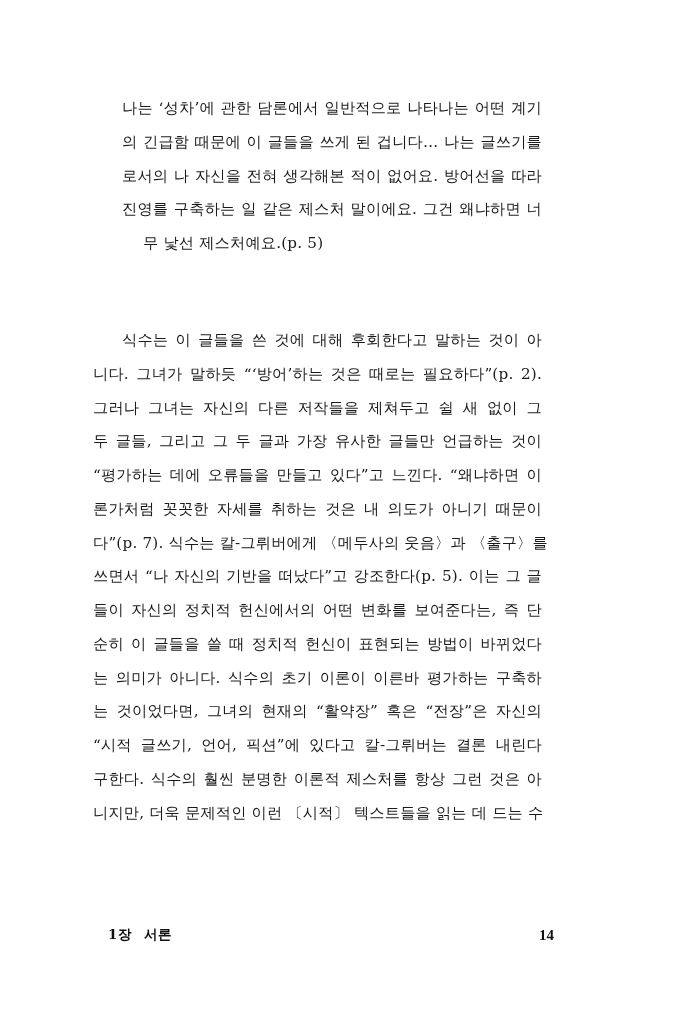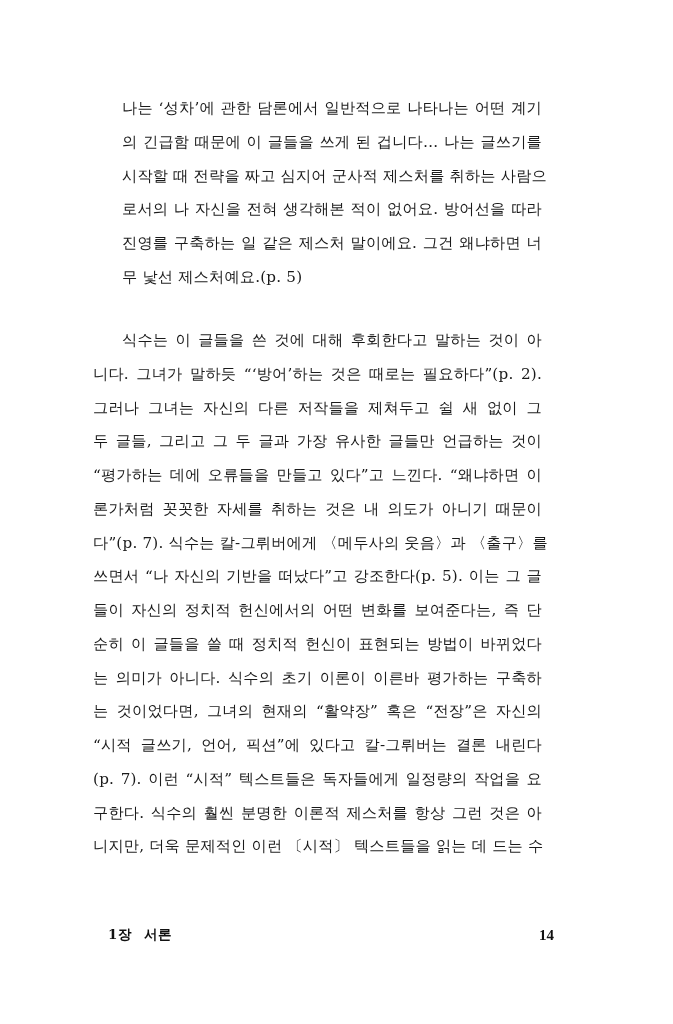--- a/index.html
+++ b/index.html
@@ -36,20 +36,21 @@
       height: 33.75px;
       line-height: 33.75px;
       font-size: 15.2px;
       white-space: nowrap;
       letter-spacing: 0.2px;
       display: flex;
       justify-content: space-between;
     }
     .line.last {
       justify-content: flex-start;
+      margin-left: 21px;
     }
     .line.indent {
       padding-left: 29px;
     }
     .line span.t {
       display: block;
       width: 100%;
       text-align: justify;
       text-align-last: justify;
     }
@@ -86,23 +87,20 @@
 <body>
 
 <div class="page">
 
   <div class="quote-block">
     <div class="line">
         <span class="t">나는 ‘성차’에 관한 담론에서 일반적으로 나타나는 어떤 계기</span>
       </div>
     <div class="line">
         <span class="t">의 긴급함 때문에 이 글들을 쓰게 된 겁니다… 나는 글쓰기를</span>
-      </div>
-    <div class="line">
-        <span class="t">시작할 때 전략을 짜고 심지어 군사적 제스처를 취하는 사람으</span>
       </div>
     <div class="line">
         <span class="t">로서의 나 자신을 전혀 생각해본 적이 없어요. 방어선을 따라</span>
       </div>
     <div class="line">
         <span class="t">진영를 구축하는 일 같은 제스처 말이에요. 그건 왜냐하면 너</span>
       </div>
     <div class="line last">
         <span class="t">무 낯선 제스처예요.(p. 5)</span>
       </div>
@@ -142,23 +140,20 @@
     <div class="line">
         <span class="t">는 의미가 아니다. 식수의 초기 이론이 이른바 평가하는 구축하</span>
       </div>
     <div class="line">
         <span class="t">는 것이었다면, 그녀의 현재의 “활약장” 혹은 “전장”은 자신의</span>
       </div>
     <div class="line">
         <span class="t">“시적 글쓰기, 언어, 픽션”에 있다고 칼-그뤼버는 결론 내린다</span>
       </div>
     <div class="line">
-        <span class="t">(p. 7). 이런 “시적” 텍스트들은 독자들에게 일정량의 작업을 요</span>
-      </div>
-    <div class="line">
         <span class="t">구한다. 식수의 훨씬 분명한 이론적 제스처를 항상 그런 것은 아</span>
       </div>
     <div class="line">
         <span class="t">니지만, 더욱 문제적인 이런 〔시적〕 텍스트들을 읽는 데 드는 수</span>
       </div>
   </div>
 
   <div class="footer">
     <div class="chapter">
       <span>1장</span><span class="sep"></span><span>서론</span>

